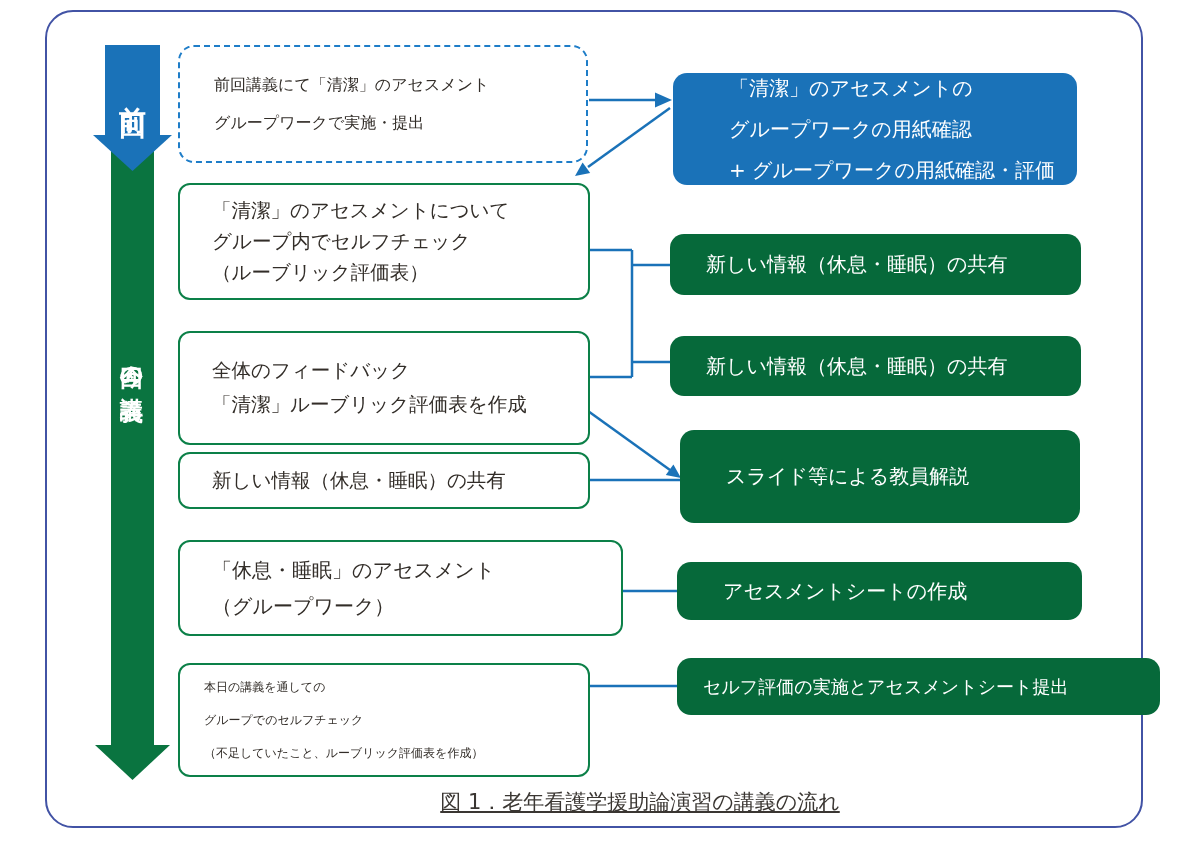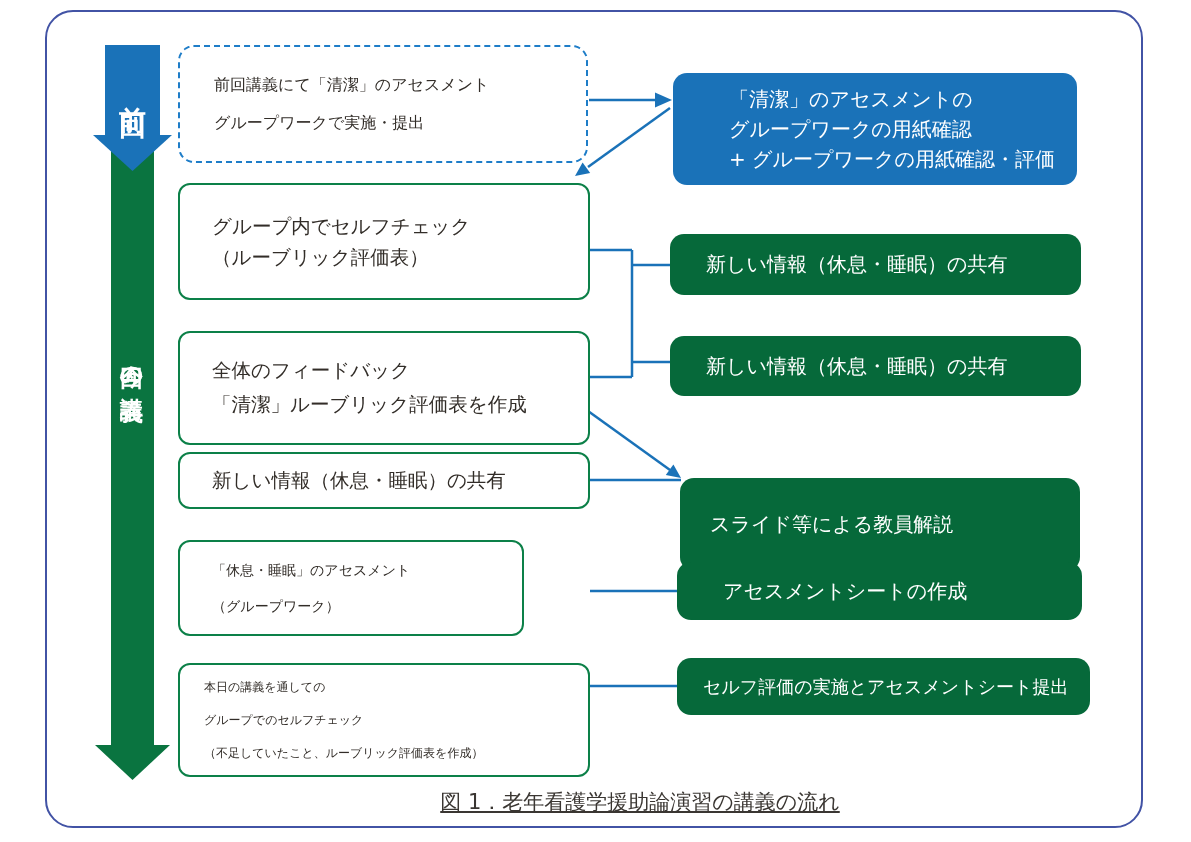--- a/index.html
+++ b/index.html
@@ -7,21 +7,21 @@
   .stage{position:relative;width:1191px;height:842px;background:#fff;overflow:hidden;}
   .frame{position:absolute;left:45px;top:10px;width:1094px;height:814px;
          border:2px solid #4253a5;border-radius:28px;}
   svg.overlay{position:absolute;left:0;top:0;pointer-events:none;}
   .box{position:absolute;display:flex;flex-direction:column;justify-content:center;
        box-sizing:border-box;}
   .box .ln{white-space:nowrap;}
   .dashedbox{border:2.5px dashed #1e7dc8;border-radius:16px;color:#322d28;
              font-size:16px;line-height:38px;padding-left:34px;}
   .bluebox{background:#1a72b8;border-radius:14px;color:#ffffff;
-           font-size:20px;line-height:30px;padding-left:56px;}
+           font-size:20px;line-height:30px;padding-left:56px;justify-content:space-between;}
   .whitebox{background:#ffffff;border:2.5px solid #0c8048;border-radius:12px;
             color:#322d28;padding-left:32px;}
   .greenbox{background:#06693a;border-radius:14px;color:#ffffff;
             font-size:20px;padding-left:36px;}
   .vlabel{position:absolute;display:flex;align-items:center;justify-content:center;
           writing-mode:vertical-rl;text-orientation:upright;color:#ffffff;}
   .caption{position:absolute;left:90px;top:788px;width:1100px;text-align:center;
            font-size:21px;color:#3a3632;text-decoration:underline;}
 </style>
 </head>
@@ -69,59 +69,60 @@
     <div class="ln">グループワークで実施・提出</div>
   </div>
 
   <div class="box bluebox" style="left:673px;top:73px;width:404px;height:112px;">
     <div class="ln">「清潔」のアセスメントの</div>
     <div class="ln">グループワークの用紙確認</div>
     <div class="ln">+ グループワークの用紙確認・評価</div>
   </div>
 
   <div class="box whitebox" style="left:178px;top:183px;width:412px;height:117px;font-size:19.5px;line-height:31px;">
+    <div class="ln">「清潔」のアセスメントについて</div>
     <div class="ln">グループ内でセルフチェック</div>
     <div class="ln">（ルーブリック評価表）</div>
   </div>
 
   <div class="box whitebox" style="left:178px;top:331px;width:412px;height:114px;font-size:19.5px;line-height:34px;">
     <div class="ln">全体のフィードバック</div>
     <div class="ln">「清潔」ルーブリック評価表を作成</div>
   </div>
 
   <div class="box whitebox" style="left:178px;top:452px;width:412px;height:57px;font-size:19.5px;line-height:30px;">
     <div class="ln">新しい情報（休息・睡眠）の共有</div>
   </div>
 
-  <div class="box whitebox" style="left:178px;top:540px;width:346px;height:96px;font-size:14px;line-height:36px;">
+  <div class="box whitebox" style="left:178px;top:540px;width:445px;height:96px;font-size:20px;line-height:36px;">
     <div class="ln">「休息・睡眠」のアセスメント</div>
     <div class="ln">（グループワーク）</div>
   </div>
 
   <div class="box whitebox" style="left:178px;top:663px;width:412px;height:114px;font-size:12px;line-height:33px;padding-left:24px;">
     <div class="ln">本日の講義を通しての</div>
     <div class="ln">グループでのセルフチェック</div>
     <div class="ln">（不足していたこと、ルーブリック評価表を作成）</div>
   </div>
 
   <div class="box greenbox" style="left:670px;top:234px;width:411px;height:61px;">
     <div class="ln">新しい情報（休息・睡眠）の共有</div>
   </div>
 
   <div class="box greenbox" style="left:670px;top:336px;width:411px;height:60px;">
     <div class="ln">新しい情報（休息・睡眠）の共有</div>
   </div>
 
-  <div class="box greenbox" style="left:680px;top:430px;width:400px;height:93px;padding-left:30px;margin-top:48px;">
+  <div class="box greenbox" style="left:680px;top:430px;width:400px;height:93px;padding-left:46px;">
     <div class="ln">スライド等による教員解説</div>
   </div>
 
   <div class="box greenbox" style="left:677px;top:562px;width:405px;height:58px;padding-left:46px;">
     <div class="ln">アセスメントシートの作成</div>
   </div>
 
-  <div class="box greenbox" style="left:677px;top:658px;width:413px;height:57px;font-size:18px;padding-left:26px;">
+  <div class="box greenbox" style="left:677px;top:658px;width:483px;height:57px;font-size:18px;padding-left:26px;">
     <div class="ln">セルフ評価の実施とアセスメントシート提出</div>
   </div>
 
   <div class="caption">図 1．老年看護学援助論演習の講義の流れ</div>
 
 </div>
 
 </body></html>

